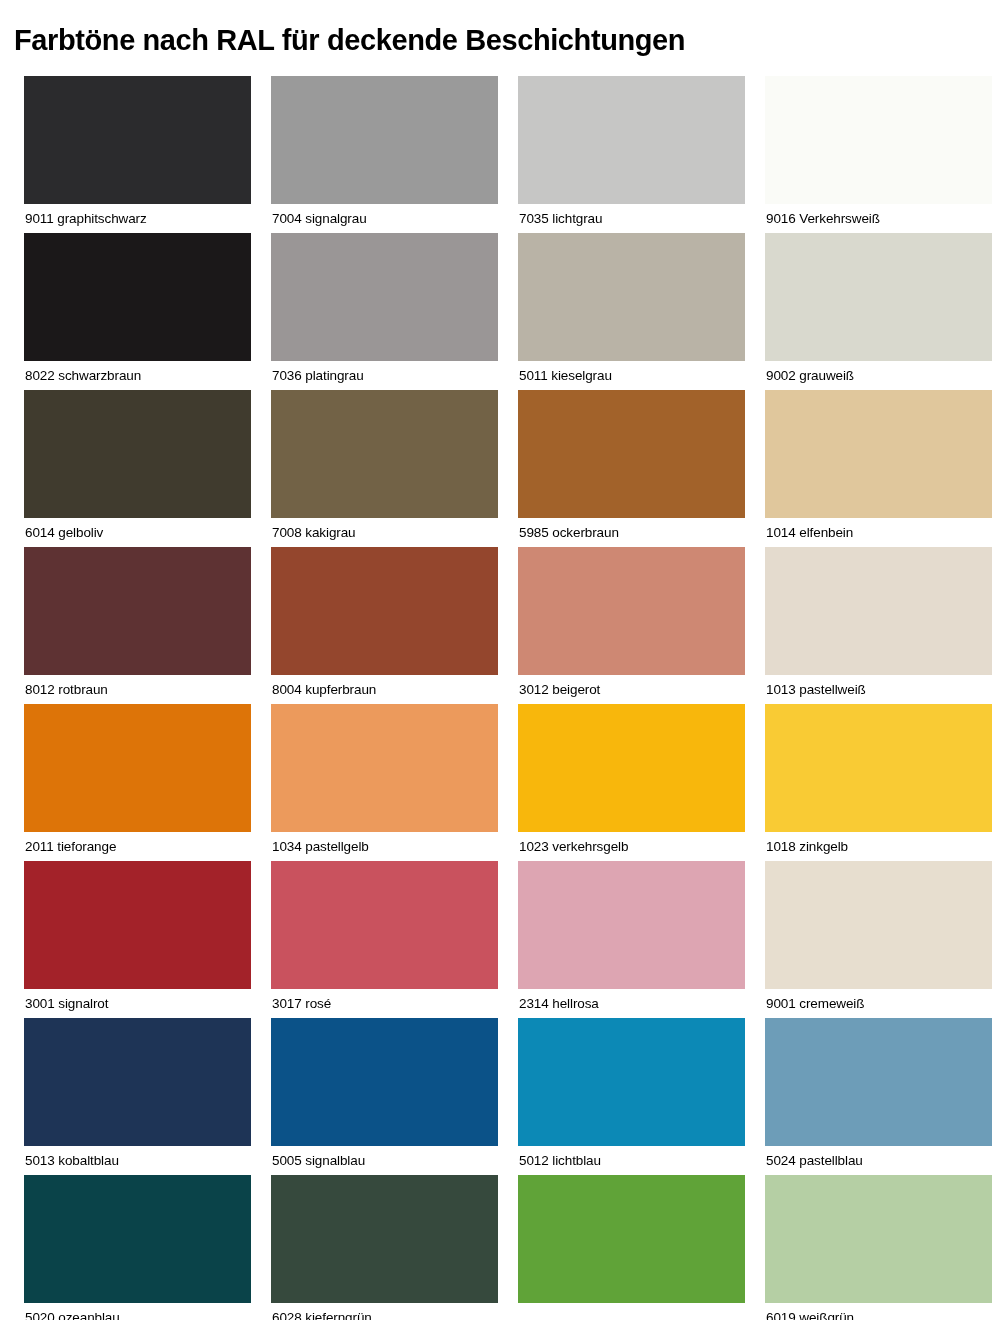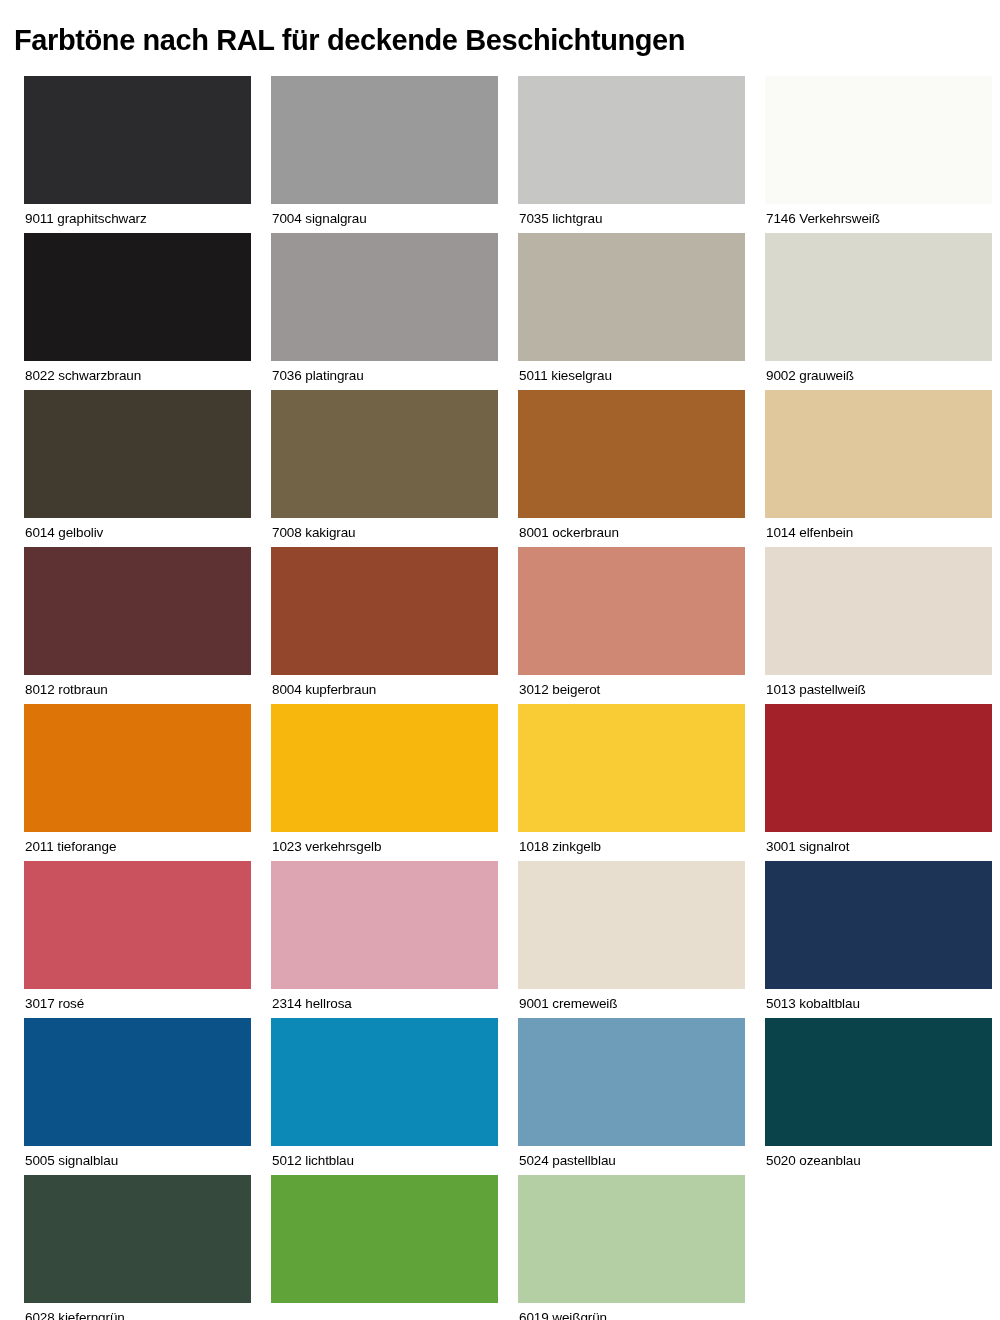--- a/index.html
+++ b/index.html
@@ -81,21 +81,21 @@
       <div class="swatch-cell">
         <div class="swatch-chip" title="7004 signalgrau" style="background: rgb(154, 154, 154);"></div>
         <div class="swatch-label">7004 signalgrau</div>
       </div>
       <div class="swatch-cell">
         <div class="swatch-chip" title="7035 lichtgrau" style="background: rgb(198, 198, 197);"></div>
         <div class="swatch-label">7035 lichtgrau</div>
       </div>
       <div class="swatch-cell">
         <div class="swatch-chip" title="9016 Verkehrsweiß" style="background: rgb(250, 251, 247);"></div>
-        <div class="swatch-label">7146 Verkehrsweiß</div>
+        <div class="swatch-label">9016 Verkehrsweiß</div>
       </div>
       <div class="swatch-cell">
         <div class="swatch-chip" title="8022 schwarzbraun" style="background: rgb(27, 24, 25);"></div>
         <div class="swatch-label">8022 schwarzbraun</div>
       </div>
       <div class="swatch-cell">
         <div class="swatch-chip" title="7036 platingrau" style="background: rgb(154, 150, 150);"></div>
         <div class="swatch-label">7036 platingrau</div>
       </div>
       <div class="swatch-cell">
@@ -109,21 +109,21 @@
       <div class="swatch-cell">
         <div class="swatch-chip" title="6014 gelboliv" style="background: rgb(64, 59, 46);"></div>
         <div class="swatch-label">6014 gelboliv</div>
       </div>
       <div class="swatch-cell">
         <div class="swatch-chip" title="7008 kakigrau" style="background: rgb(114, 98, 70);"></div>
         <div class="swatch-label">7008 kakigrau</div>
       </div>
       <div class="swatch-cell">
         <div class="swatch-chip" title="8001 ockerbraun" style="background: rgb(162, 98, 42);"></div>
-        <div class="swatch-label">8001 ockerbraun</div>
+        <div class="swatch-label">5985 ockerbraun</div>
       </div>
       <div class="swatch-cell">
         <div class="swatch-chip" title="1014 elfenbein" style="background: rgb(224, 199, 156);"></div>
         <div class="swatch-label">1014 elfenbein</div>
       </div>
       <div class="swatch-cell">
         <div class="swatch-chip" title="8012 rotbraun" style="background: rgb(94, 50, 51);"></div>
         <div class="swatch-label">8012 rotbraun</div>
       </div>
       <div class="swatch-cell">
@@ -136,20 +136,24 @@
       </div>
       <div class="swatch-cell">
         <div class="swatch-chip" title="1013 pastellweiß" style="background: rgb(228, 219, 206);"></div>
         <div class="swatch-label">1013 pastellweiß</div>
       </div>
       <div class="swatch-cell">
         <div class="swatch-chip" title="2011 tieforange" style="background: rgb(221, 116, 8);"></div>
         <div class="swatch-label">2011 tieforange</div>
       </div>
       <div class="swatch-cell">
+        <div class="swatch-chip" title="1034 pastellgelb" style="background: rgb(236, 154, 92);"></div>
+        <div class="swatch-label">1034 pastellgelb</div>
+      </div>
+      <div class="swatch-cell">
         <div class="swatch-chip" title="1023 verkehrsgelb" style="background: rgb(248, 183, 12);"></div>
         <div class="swatch-label">1023 verkehrsgelb</div>
       </div>
       <div class="swatch-cell">
         <div class="swatch-chip" title="1018 zinkgelb" style="background: rgb(249, 203, 52);"></div>
         <div class="swatch-label">1018 zinkgelb</div>
       </div>
       <div class="swatch-cell">
         <div class="swatch-chip" title="3001 signalrot" style="background: rgb(163, 34, 41);"></div>
         <div class="swatch-label">3001 signalrot</div>

